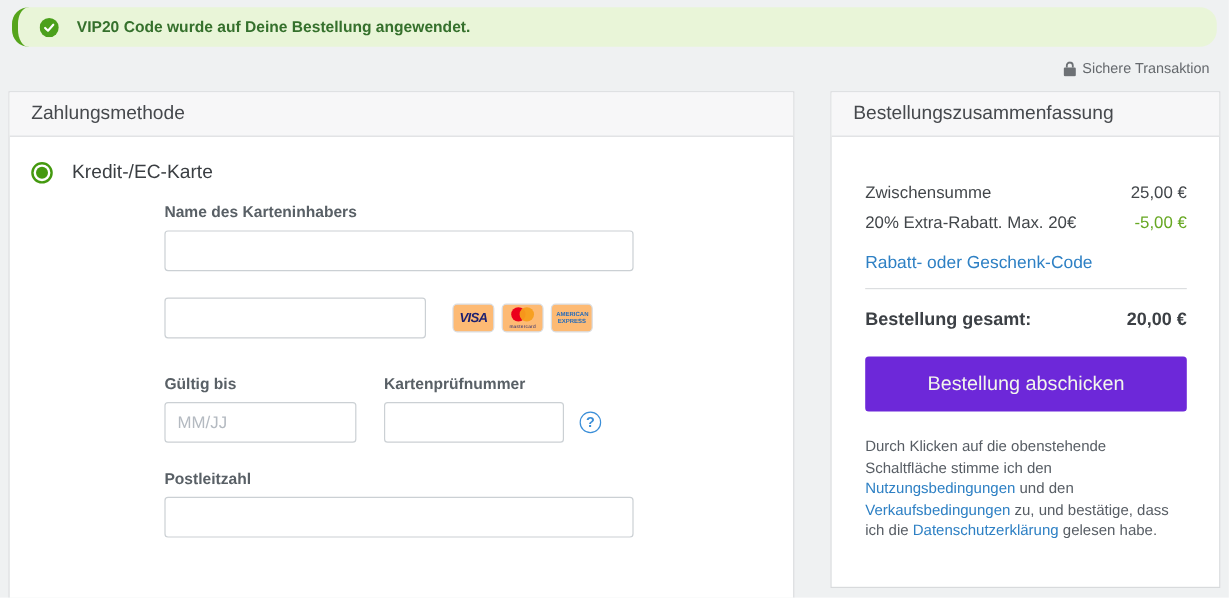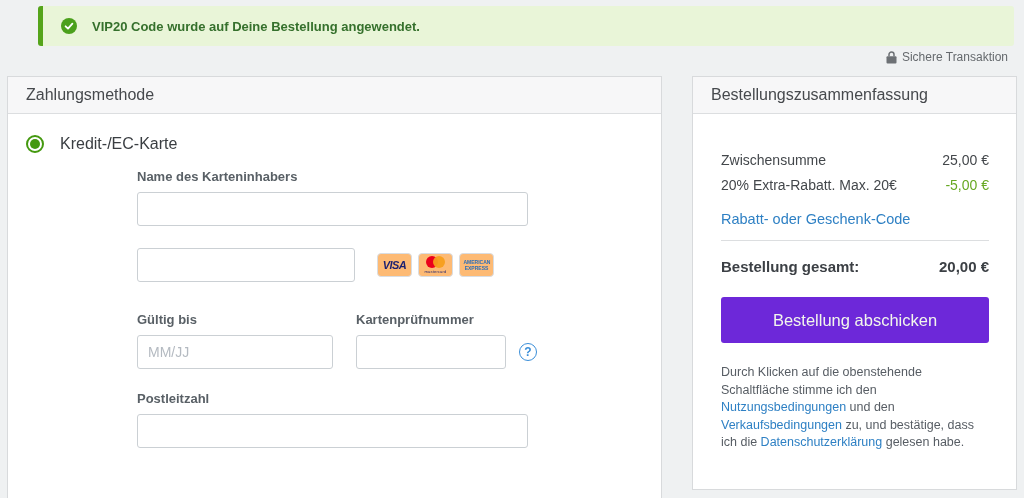--- a/index.html
+++ b/index.html
@@ -6,25 +6,25 @@
   html,body { width:1024px; height:498px; overflow:hidden; }
   body {
     background:#eff1f2;
     font-family:"Liberation Sans", sans-serif;
     position:relative;
     color:#3f4449;
   }
 
   
   .banner {
-    position:absolute; left:10px; right:10px; top:6px; height:40px;
+    position:absolute; left:10px; right:10px; top:6px; height:33px;
     background:#e9f5d8;
     border-left:5px solid #55a41b;
-    border-radius:3px;
-    display:flex; align-items:center;margin-left:28px;
+    border-radius:14px;
+    display:flex; align-items:center;
   }
   .banner-icon { margin-left:18px; width:16px; height:16px; display:flex; }
   .banner-text {
     margin-left:15px; font-size:13px; font-weight:bold; color:#35702c;
   }
 
   
   .secure {
     position:absolute; top:50px; right:16px;
     display:flex; align-items:center; gap:5px;
@@ -64,21 +64,21 @@
   }
   .form input {
     height:34px; border:1px solid #cbd0d4; border-radius:3px;
     font-family:"Liberation Sans", sans-serif;
     font-size:14px; padding:0 10px; color:#3f4449; outline:none; background:#fff;
     display:block;
   }
   .form input::placeholder { color:#b4bac1; }
   .w-full  { width:391px; }
   .w-card  { width:218px; }
-  .w-exp   { width:196px; }
+  .w-exp   { width:160px; }
   .w-cvc   { width:150px; }
   .field-group { margin-bottom:22px; }
   .inline-row { display:flex; align-items:center; }
   .two-col { display:flex;margin-top:30px; }
   .col-gap { margin-left:23px; }
 
   
   .cards { display:flex; gap:6px; margin-left:22px; align-items:center; }
   .card-badge {
     width:35px; height:24px; background:#fdba74; border:1px solid #d9dde2;

